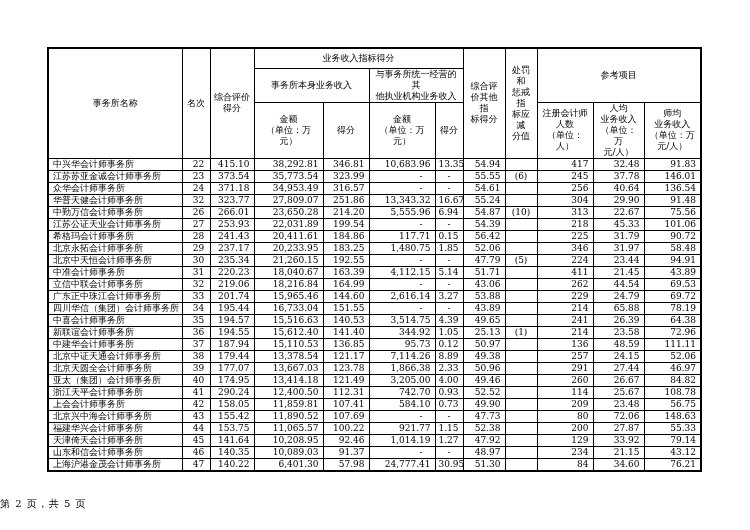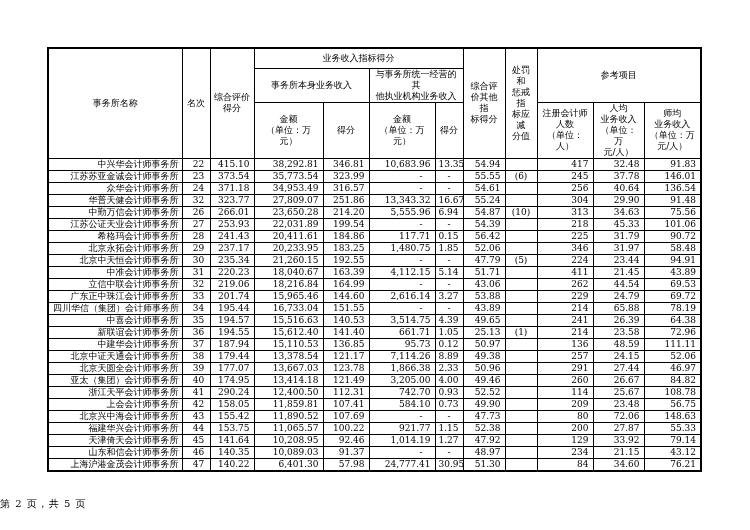--- a/index.html
+++ b/index.html
@@ -27,21 +27,21 @@
     line-height:11px;
     font-size:9px;
     margin-top:11px;
   }
   .hrowA th{height:20px;}
   .hrowB th{height:34px;}
   .hrowC th{height:41px;}
   .sheet-table td{
     height:12px;line-height:11px;white-space:nowrap;
   }
-  td.c-name{text-align:right;padding-left:4px;}
+  td.c-name{text-align:left;padding-left:4px;}
   td.c-rank{text-align:center;padding-left:8px;}
   td.c-num{text-align:right;padding-right:4px;}
   td.c-dash{text-align:right;padding-right:12px;}
   td.c-pen{text-align:center;}
   .page-footer{
     position:absolute;left:0;top:497px;width:100%;
     font-size:10px;letter-spacing:1px;
   }
 </style>
 </head>
@@ -165,21 +165,21 @@
         <td class="c-name">中勤万信会计师事务所</td>
         <td class="c-rank">26</td>
         <td class="c-num">266.01</td>
         <td class="c-num">23,650.28</td>
         <td class="c-num">214.20</td>
         <td class="c-num">5,555.96</td>
         <td class="c-num">6.94</td>
         <td class="c-num">54.87</td>
         <td class="c-pen">(10)</td>
         <td class="c-num">313</td>
-        <td class="c-num">34.63</td>
+        <td class="c-num">22.67</td>
         <td class="c-num">75.56</td>
       </tr>
       <tr>
         <td class="c-name">江苏公证天业会计师事务所</td>
         <td class="c-rank">27</td>
         <td class="c-num">253.93</td>
         <td class="c-num">22,031.89</td>
         <td class="c-num">199.54</td>
         <td class="c-dash">-</td>
         <td class="c-dash">-</td>
@@ -300,21 +300,21 @@
         <td class="c-num">241</td>
         <td class="c-num">26.39</td>
         <td class="c-num">64.38</td>
       </tr>
       <tr>
         <td class="c-name">新联谊会计师事务所</td>
         <td class="c-rank">36</td>
         <td class="c-num">194.55</td>
         <td class="c-num">15,612.40</td>
         <td class="c-num">141.40</td>
-        <td class="c-num">661.71</td>
+        <td class="c-num">344.92</td>
         <td class="c-num">1.05</td>
         <td class="c-num">25.13</td>
         <td class="c-pen">(1)</td>
         <td class="c-num">214</td>
         <td class="c-num">23.58</td>
         <td class="c-num">72.96</td>
       </tr>
       <tr>
         <td class="c-name">中建华会计师事务所</td>
         <td class="c-rank">37</td>

